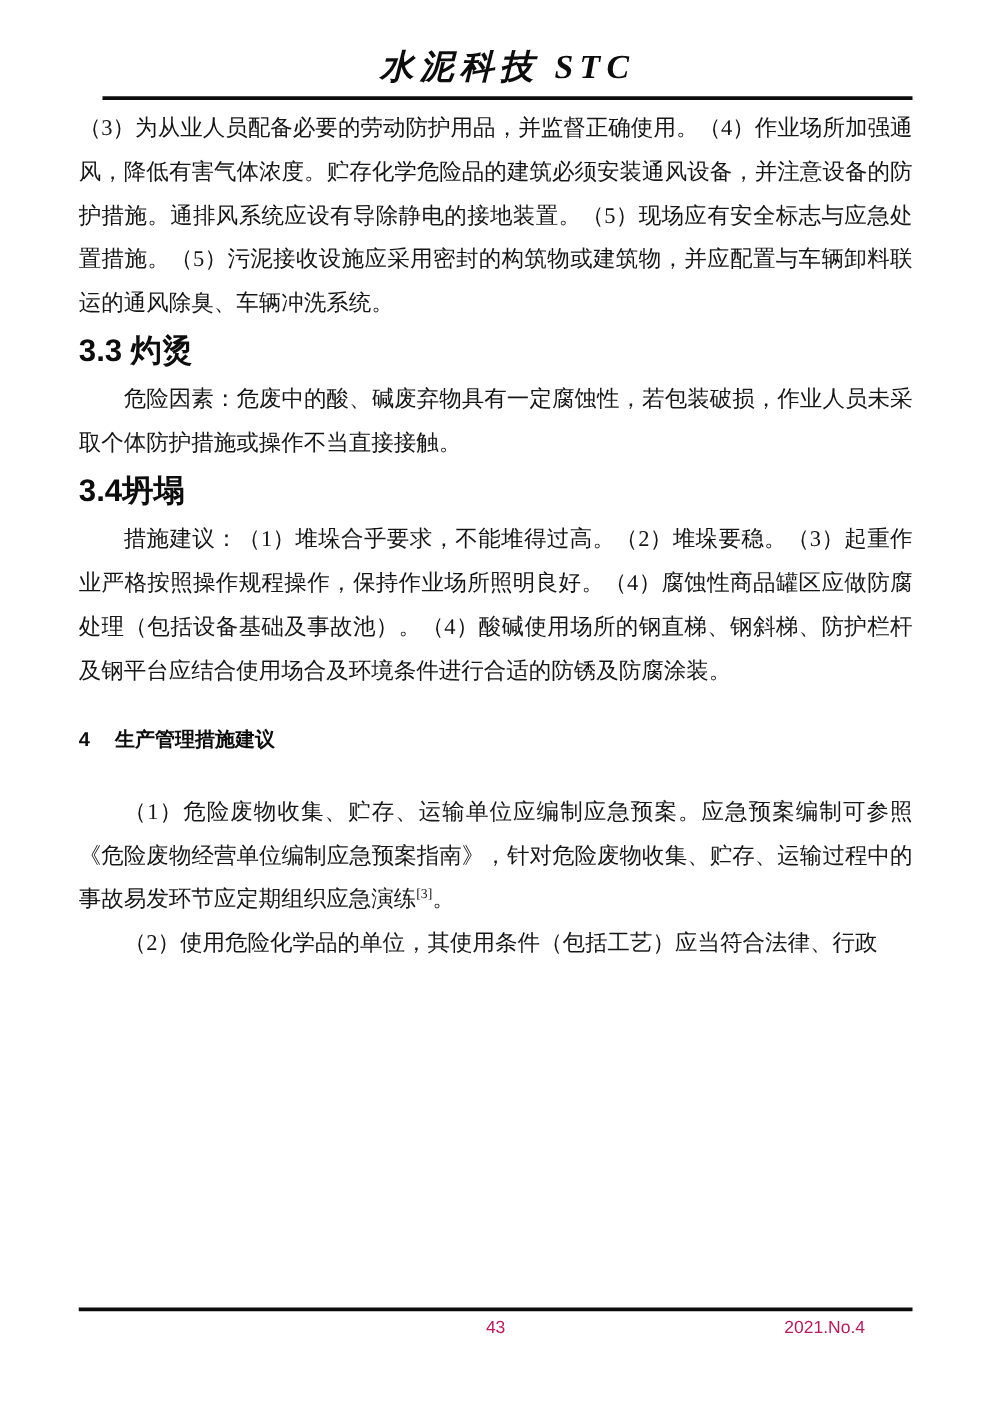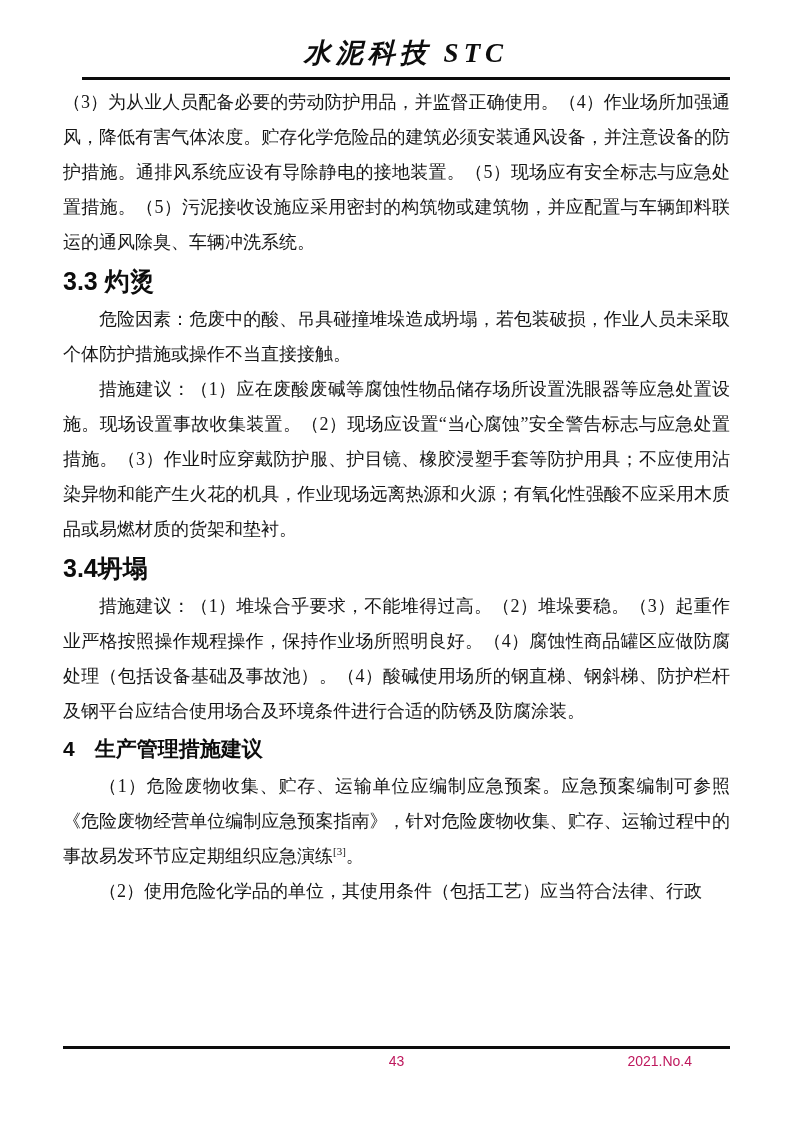--- a/index.html
+++ b/index.html
@@ -54,22 +54,22 @@
   }
   .section-heading {
     margin: 2px 0;
     font-size: 25px;
     font-weight: bold;
     line-height: 38px;
     color: #0d0d0d;
     font-family: "Liberation Sans", "DejaVu Sans", sans-serif;
   }
   .chapter-heading {
-    margin: 0 0;
-    font-size: 21px;
+    margin: 19px 0;
+    font-size: 16px;
     font-weight: bold;
     line-height: 40px;
     color: #0d0d0d;
     font-family: "Liberation Sans", "DejaVu Sans", sans-serif;
   }
   .chapter-heading .hn-gap {
     display: inline-block;
     width: 20px;
   }
   sup.ref-marker {
@@ -116,23 +116,22 @@
     <div class="journal-title">水泥科技 STC</div>
     <div class="header-rule"></div>
   </div>
 
   <div class="page-main">
 
     <p class="body-para no-indent">（3）为从业人员配备必要的劳动防护用品，并监督正确使用。（4）作业场所加强通风，降低有害气体浓度。贮存化学危险品的建筑必须安装通风设备，并注意设备的防护措施。通排风系统应设有导除静电的接地装置。（5）现场应有安全标志与应急处置措施。（5）污泥接收设施应采用密封的构筑物或建筑物，并应配置与车辆卸料联运的通风除臭、车辆冲洗系统。</p>
 
     <h3 class="section-heading">3.3 灼烫</h3>
 
-    <p class="body-para">危险因素：危废中的酸、吊具碰撞堆垛造成坍塌，若包装破损，作业人员未采取个体防护措施或操作不当直接接触。</p>
+    <p class="body-para">危险因素：危废中的酸、碱废弃物具有一定腐蚀性，若包装破损，作业人员未采取个体防护措施或操作不当直接接触。</p>
 
-    <p class="body-para">措施建议：（1）应在废酸废碱等腐蚀性物品储存场所设置洗眼器等应急处置设施。现场设置事故收集装置。（2）现场应设置“当心腐蚀”安全警告标志与应急处置措施。（3）作业时应穿戴防护服、护目镜、橡胶浸塑手套等防护用具；不应使用沾染异物和能产生火花的机具，作业现场远离热源和火源；有氧化性强酸不应采用木质品或易燃材质的货架和垫衬。</p>
 
     <h3 class="section-heading">3.4坍塌</h3>
 
 
     <p class="body-para">措施建议：（1）堆垛合乎要求，不能堆得过高。（2）堆垛要稳。（3）起重作业严格按照操作规程操作，保持作业场所照明良好。（4）腐蚀性商品罐区应做防腐处理（包括设备基础及事故池）。（4）酸碱使用场所的钢直梯、钢斜梯、防护栏杆及钢平台应结合使用场合及环境条件进行合适的防锈及防腐涂装。</p>
 
     <h2 class="chapter-heading">
       <span>4</span><span class="hn-gap"></span><span>生产管理措施建议</span>
     </h2>
 

